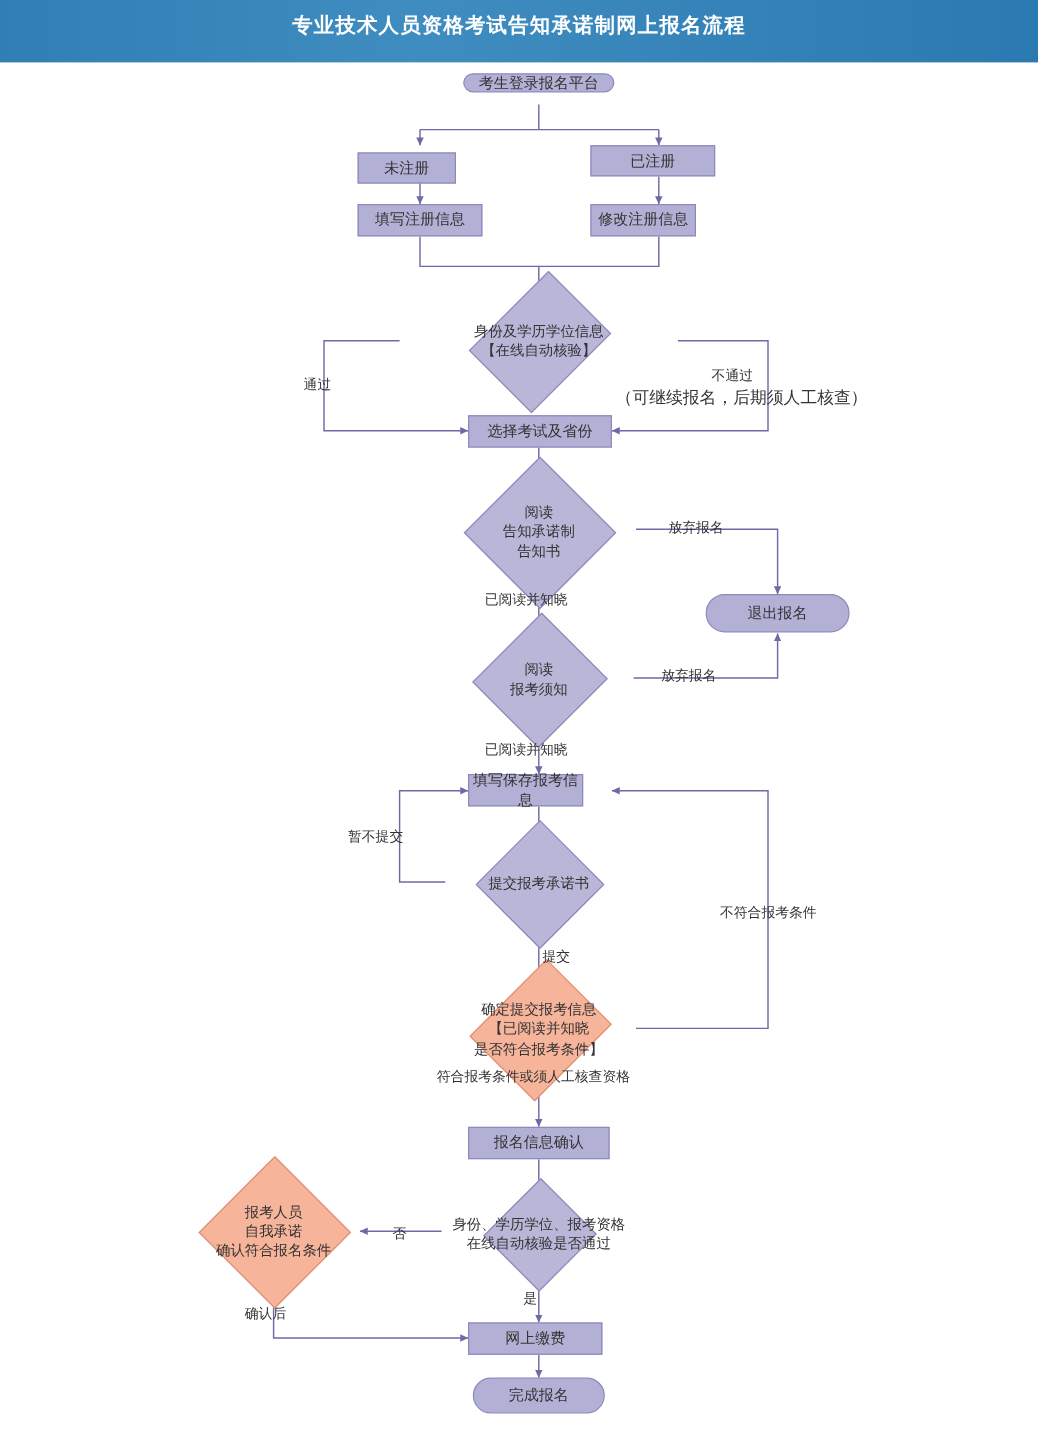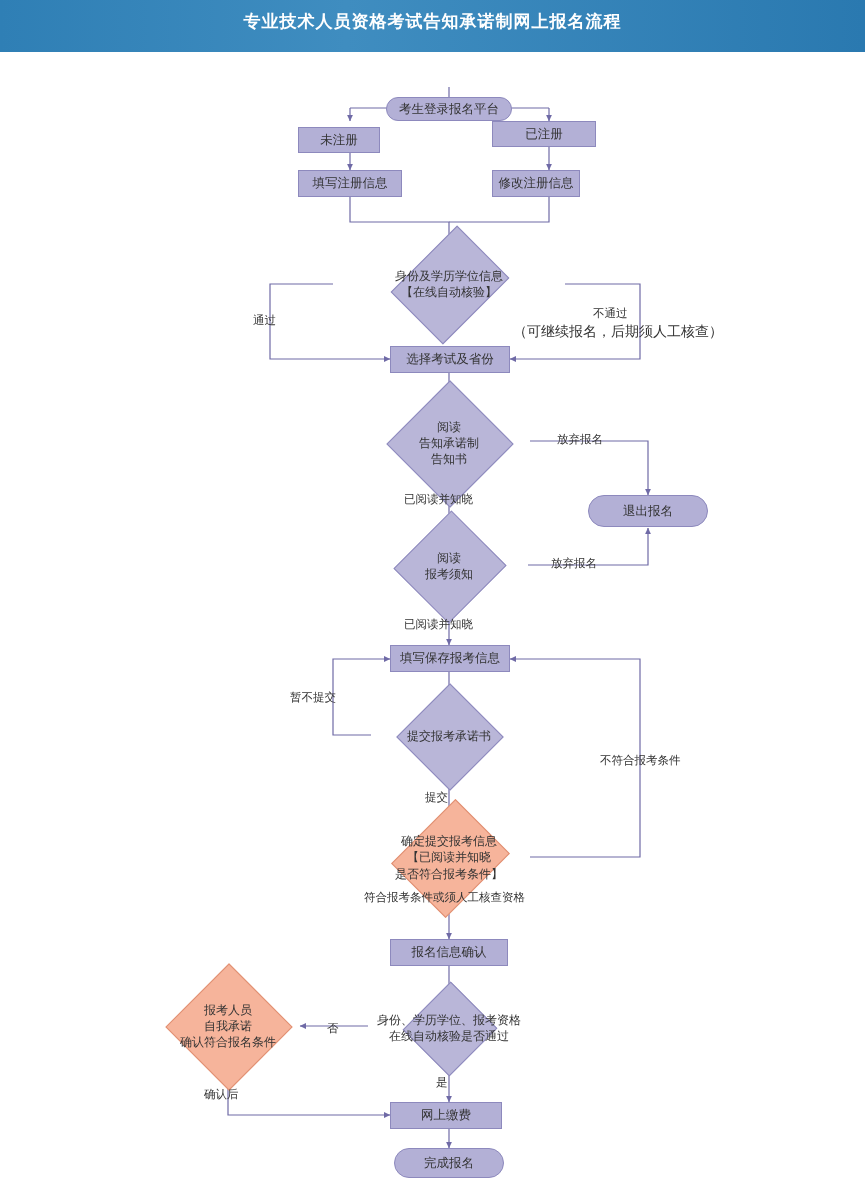--- a/index.html
+++ b/index.html
@@ -124,21 +124,21 @@
 
   <path class="ln" d="M368,1026 L300,1026" marker-end="url(#ar)"></path>
 
   <path class="ln" d="M228,1070 L228,1115 L390,1115" marker-end="url(#ar)"></path>
 
   <path class="ln" d="M449,1060 L449,1102" marker-end="url(#ar)"></path>
 
   <path class="ln" d="M449,1129 L449,1148" marker-end="url(#ar)"></path>
 </svg>
 
-<div class="node stadium" style="left:386px;top:61px;width:126px;height:24px;margin-top:36px;">考生登录报名平台</div>
+<div class="node stadium" style="left:386px;top:61px;width:126px;height:16px;">考生登录报名平台</div>
 
 <div class="node rect" style="left:298px;top:127px;width:82px;height:26px;">未注册</div>
 
 <div class="node rect" style="left:492px;top:121px;width:104px;height:26px;">已注册</div>
 
 <div class="node rect" style="left:298px;top:170px;width:104px;height:27px;">填写注册信息</div>
 
 <div class="node rect" style="left:492px;top:170px;width:88px;height:27px;">修改注册信息</div>
 
 <div class="diamond" style="left:367px;top:248px;width:164px;height:72px;">
@@ -169,21 +169,21 @@
 <div class="diamond" style="left:369px;top:528px;width:160px;height:76px;">
   <div class="shape" style="left:42px;top:-2px;width:76px;height:80px;"></div>
   <div class="lbl">
     <div>
       <div>阅读</div>
       <div>报考须知</div>
     </div>
   </div>
 </div>
 
-<div class="node rect" style="left:390px;top:645px;width:120px;height:27px;font-family:Liberation Serif, serif;">填写保存报考信息</div>
+<div class="node rect" style="left:390px;top:645px;width:96px;height:27px;font-family:Liberation Serif, serif;">填写保存报考信息</div>
 
 <div class="diamond" style="left:369px;top:699px;width:160px;height:74px;">
   <div class="shape" style="left:43px;top:0px;width:74px;height:74px;"></div>
   <div class="lbl">提交报考承诺书</div>
 </div>
 
 <div class="diamond orange" style="left:367px;top:820px;width:164px;height:75px;">
   <div class="shape" style="left:45px;top:-7px;width:75px;height:89px;"></div>
   <div class="lbl">
     <div>
@@ -222,18 +222,18 @@
 <div class="node stadium" style="left:394px;top:1148px;width:110px;height:30px;">完成报名</div>
 
 <div class="edgelabel" style="left:253px;top:313px;">通过</div>
 <div class="edgelabel" style="left:593px;top:306px;">不通过</div>
 <div class="edgelabel" style="left:513px;top:323px;font-size:14px;">（可继续报名，后期须人工核查）</div>
 <div class="edgelabel" style="left:557px;top:432px;">放弃报名</div>
 <div class="edgelabel" style="left:404px;top:492px;">已阅读并知晓</div>
 <div class="edgelabel" style="left:551px;top:556px;">放弃报名</div>
 <div class="edgelabel" style="left:404px;top:617px;">已阅读并知晓</div>
 <div class="edgelabel" style="left:290px;top:690px;">暂不提交</div>
-<div class="edgelabel" style="left:425px;top:790px;">提交</div>
+<div class="edgelabel" style="left:452px;top:790px;">提交</div>
 <div class="edgelabel" style="left:600px;top:753px;">不符合报考条件</div>
 <div class="edgelabel" style="left:364px;top:890px;">符合报考条件或须人工核查资格</div>
 <div class="edgelabel" style="left:327px;top:1021px;">否</div>
 <div class="edgelabel" style="left:436px;top:1075px;">是</div>
 <div class="edgelabel" style="left:204px;top:1087px;">确认后</div>
 
 </body></html>

